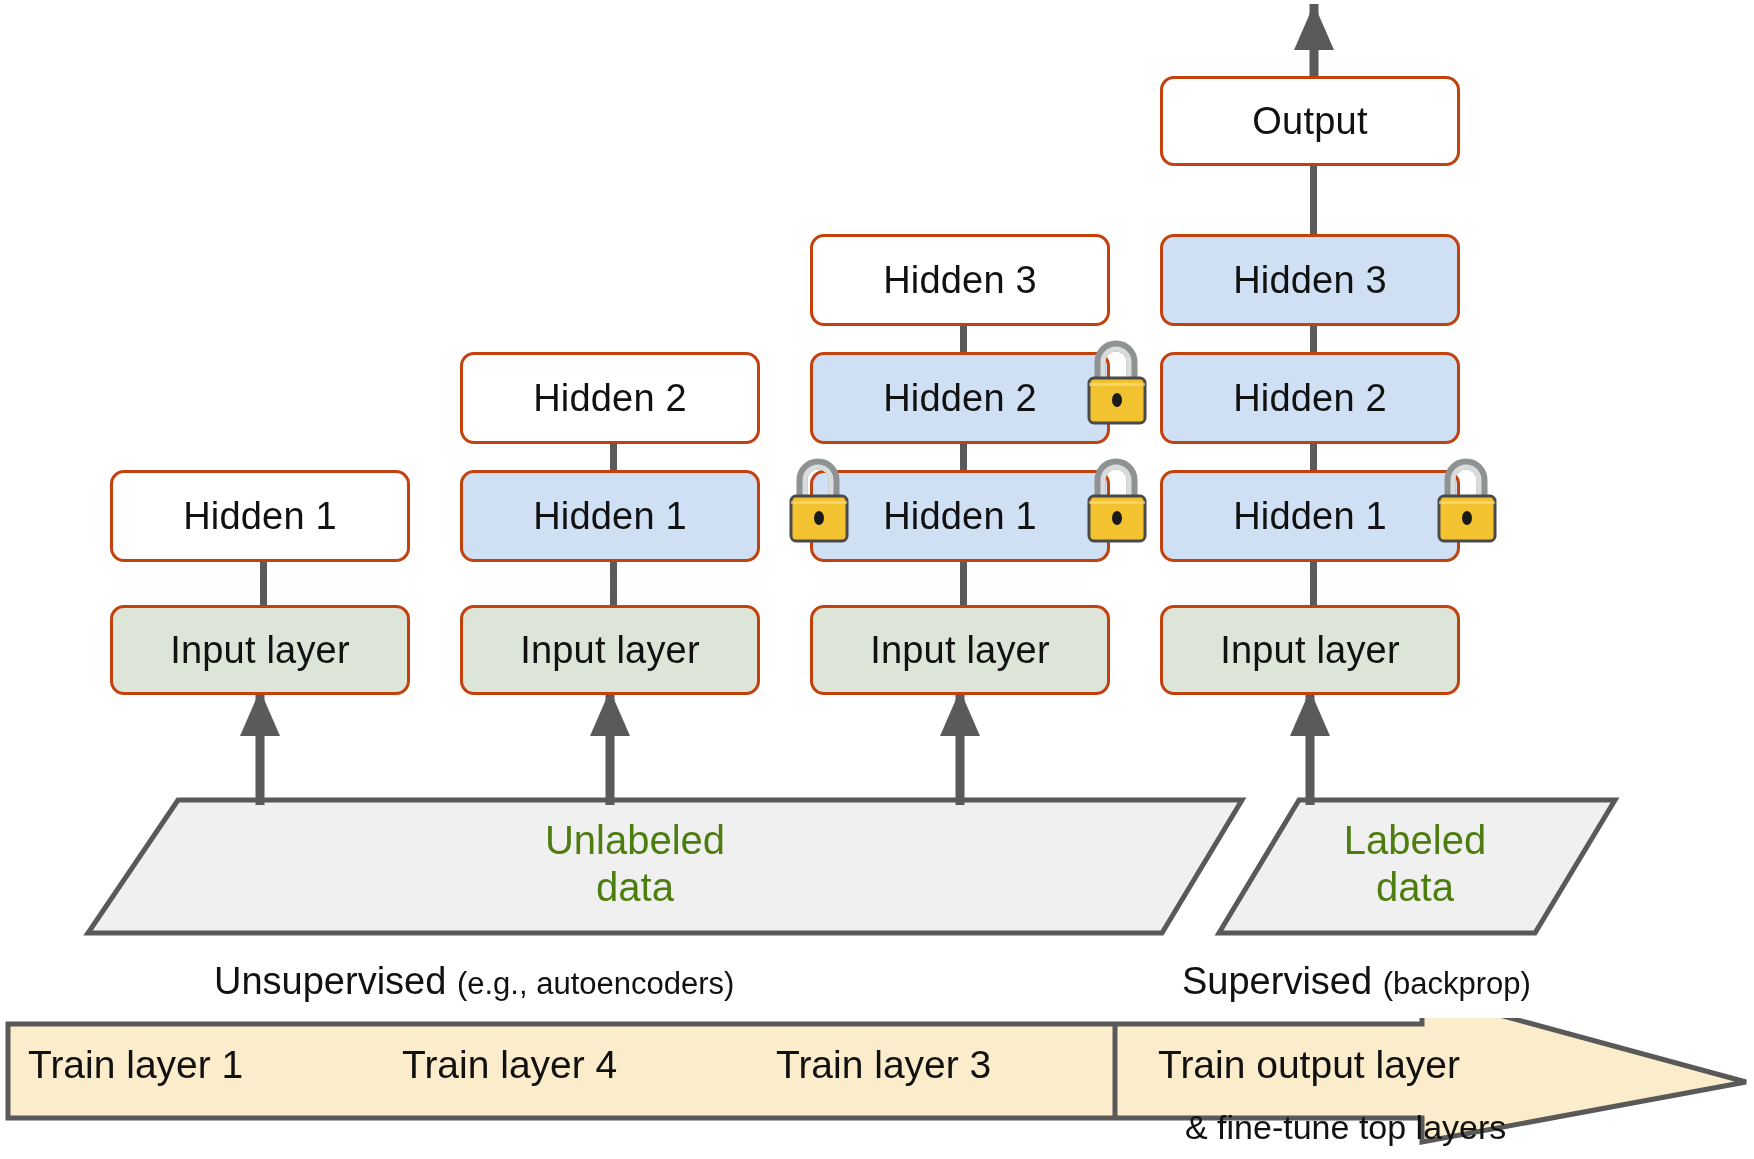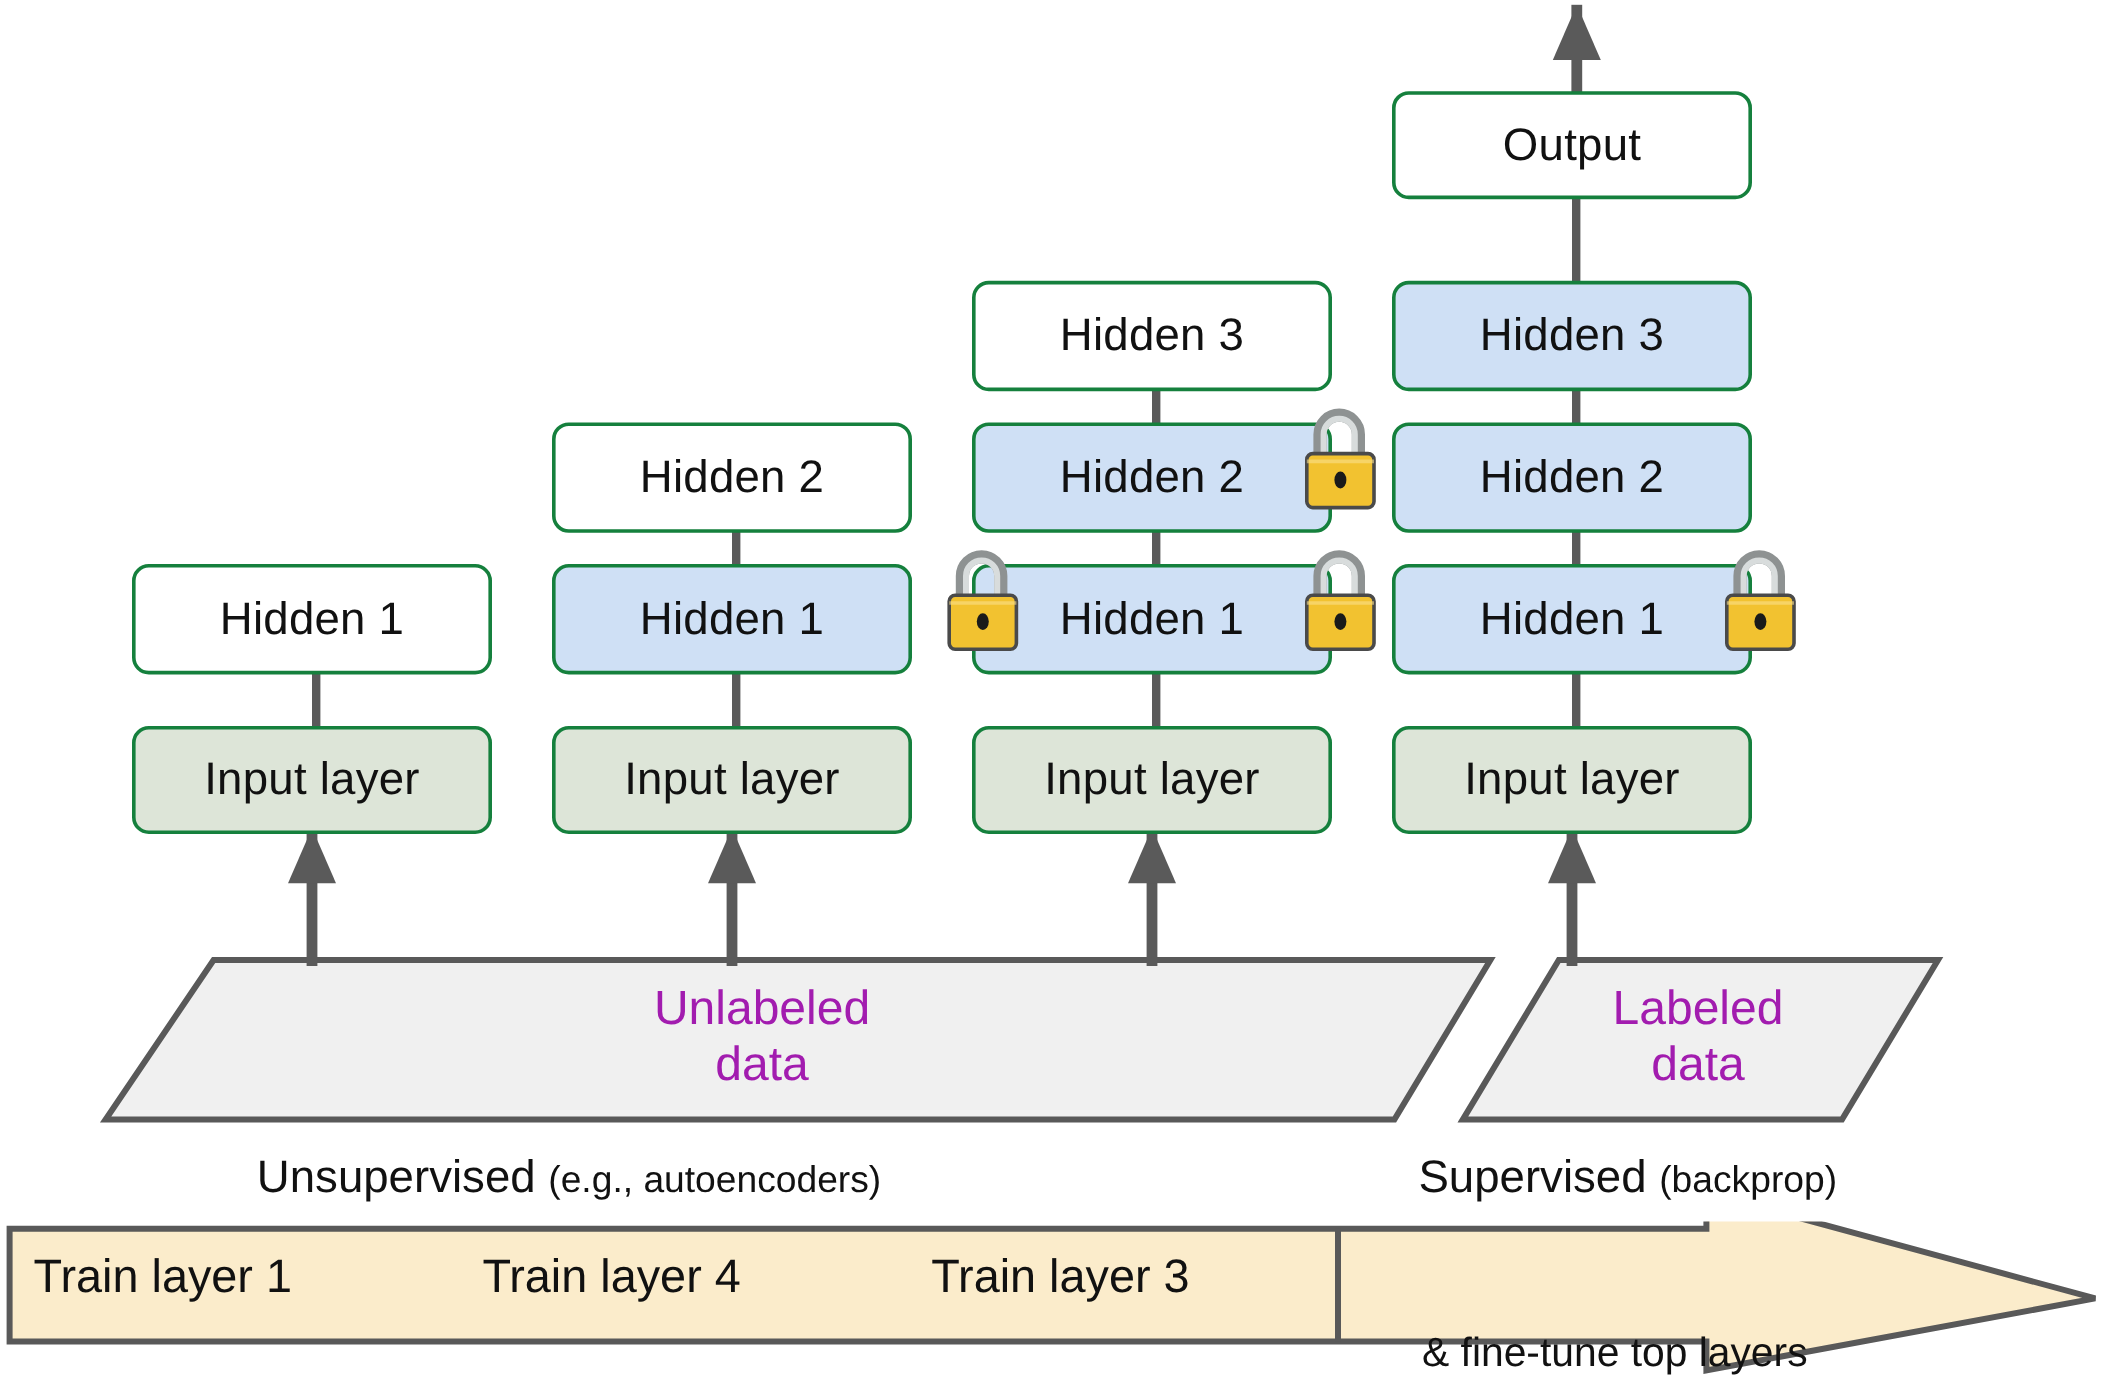--- a/index.html
+++ b/index.html
@@ -13,21 +13,21 @@
   #stage {
     position: relative;
     width: 1754px;
     height: 1159px;
     overflow: hidden;
     background: #ffffff;
   }
   .node {
     position: absolute;
     box-sizing: border-box;
-    border: 3px solid #15803d;
+    border: 3px solid #c2410c;
     border-radius: 14px;
     background: #ffffff;
     display: flex;
     align-items: center;
     justify-content: center;
     font-size: 38px;
     line-height: 1;
     letter-spacing: 0.2px;
     color: #111111;
     z-index: 4;
@@ -69,21 +69,21 @@
     position: absolute;
     z-index: 2;
   }
   .para svg { display: block; }
   .para .plabel {
     position: absolute;
     left: 0; right: 0;
     text-align: center;
     font-size: 40px;
     line-height: 1.18;
-    color: #a21caf;
+    color: #4d7c0f;
   }
 
   .caption {
     position: absolute;
     font-size: 38px;
     color: #111111;
     white-space: nowrap;
     z-index: 5;
   }
   .caption .small {
@@ -286,18 +286,21 @@
 
   <div class="banner-label" style="left:28px; top:1043px;">
     <span>Train layer 1</span>
   </div>
   <div class="banner-label" style="left:402px; top:1043px;">
     <span>Train layer 4</span>
   </div>
   <div class="banner-label" style="left:776px; top:1043px;">
     <span>Train layer 3</span>
   </div>
+  <div class="banner-label" style="left:1158px; top:1043px;">
+    <span>Train output layer</span>
+  </div>
 
   <div class="banner-label" style="left:1185px; top:1108px; font-size:34px;">
     <span>&amp; fine-tune top layers</span>
   </div>
 
 </div>
 
 </body></html>

